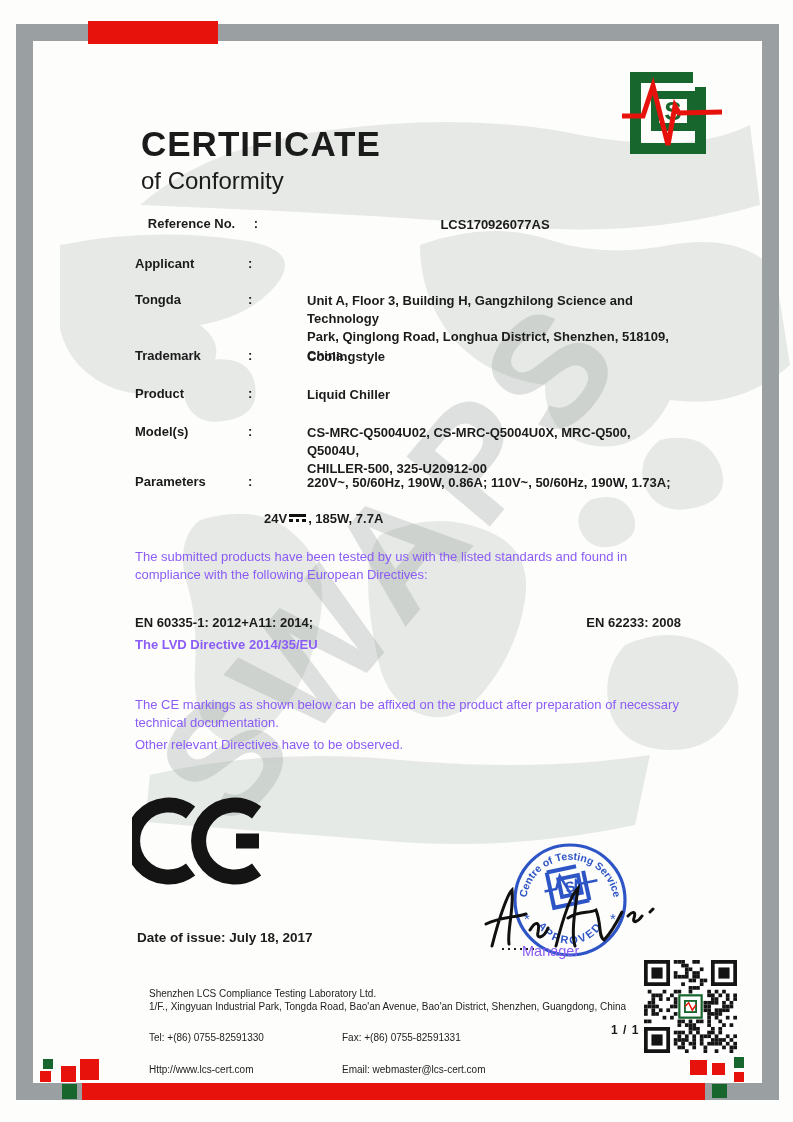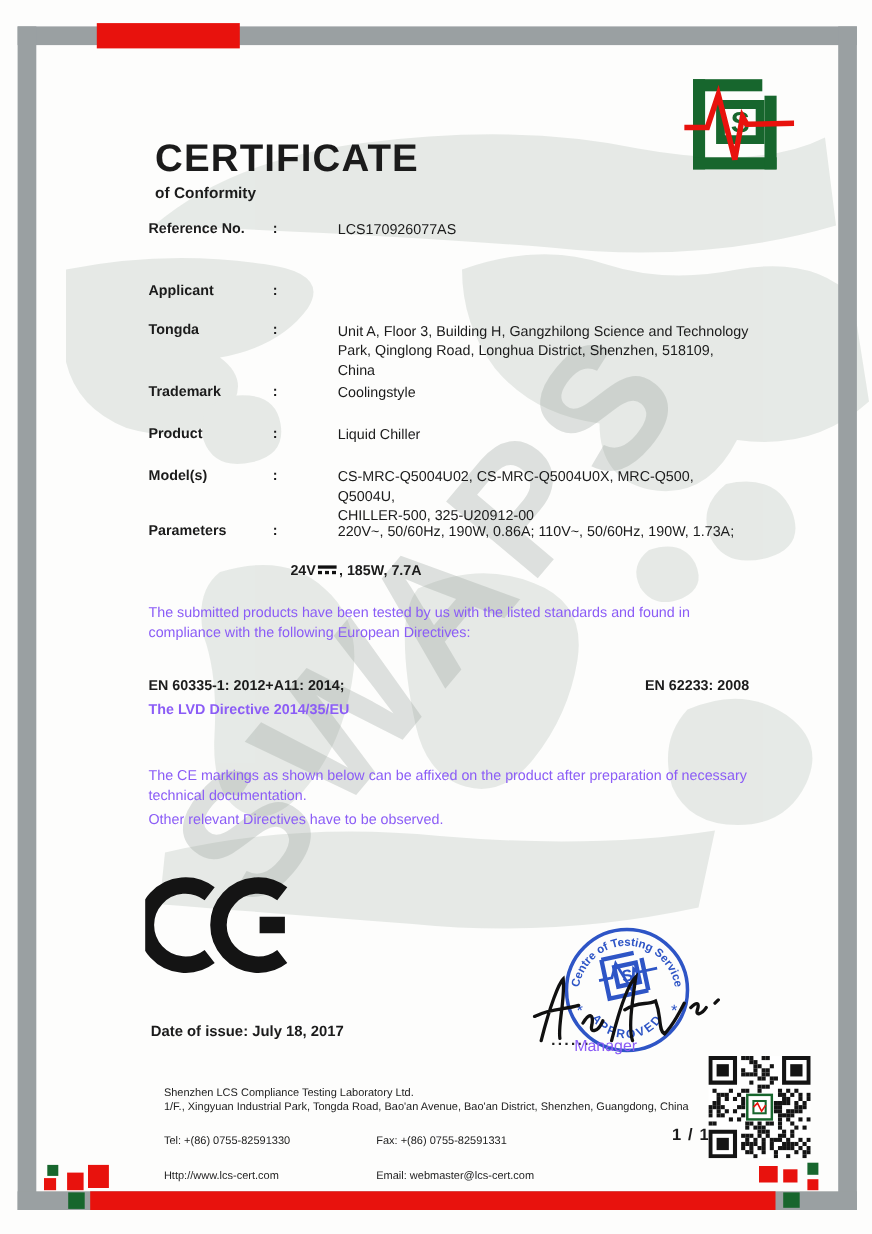--- a/index.html
+++ b/index.html
@@ -16,45 +16,45 @@
   .sq{position:absolute;}
   
   .map-layer{position:absolute;left:0;top:0;z-index:0;}
   .watermark{position:absolute;left:10px;top:470px;width:760px;z-index:1;text-align:center;
              font-size:158px;font-weight:bold;letter-spacing:10px;color:rgba(148,158,152,0.30);
              transform:rotate(-50deg);pointer-events:none;}
   .content{position:absolute;left:0;top:0;width:100%;height:100%;z-index:2;}
   
   .title-block{position:absolute;left:141px;top:126px;}
   .t1{font-size:35px;font-weight:bold;letter-spacing:1px;line-height:1.05;}
-  .t2{font-size:14px;font-weight:bold;margin-top:4px;}
+  .t2{font-size:24px;font-weight:normal;margin-top:4px;}
   
   .frow{position:absolute;left:135px;width:548px;display:flex;align-items:flex-start;}
   .frow .lbl{width:113px;font-size:13px;font-weight:bold;flex:0 0 auto;}
   .frow .col{width:16px;font-size:13px;font-weight:bold;flex:0 0 auto;}
-  .frow .val{flex:1;font-size:13px;font-weight:normal;line-height:1.4;white-space:pre-line;padding-left:43px;}
+  .frow .val{flex:1;font-size:13px;font-weight:bold;line-height:1.4;white-space:pre-line;padding-left:43px;}
   .pline2{position:absolute;left:264px;top:511px;font-size:13px;font-weight:bold;}
   .dc-symbol{display:inline-block;position:relative;width:17px;height:10px;margin:0 2px;}
   .dc-symbol::before{content:"";position:absolute;left:0;right:0;top:1px;height:2.6px;background:#111;}
   .dc-symbol::after{content:"";position:absolute;left:0;right:0;top:6.2px;height:2.6px;
       background:repeating-linear-gradient(90deg,#111 0 3.6px,transparent 3.6px 6.6px);}
   
   .para{position:absolute;left:135px;width:545px;font-size:13px;line-height:1.4;color:#8b5cf6;}
   .bold{font-weight:bold;}
   .std-row{position:absolute;left:135px;top:615px;width:546px;display:flex;
            justify-content:space-between;font-size:13px;font-weight:bold;}
   
   .ce-svg{position:absolute;left:132px;top:792px;}
   .date-line{position:absolute;left:137px;top:930px;font-size:13.5px;font-weight:bold;}
   .stamp-svg{position:absolute;left:478px;top:838px;}
   .manager{position:absolute;left:522px;top:943px;font-size:14.5px;color:#8b5cf6;}
   .footer{position:absolute;left:149px;top:987px;font-size:10px;line-height:1.32;color:#222;}
   .footer .cols{display:flex;margin-top:18px;}
   .footer .c1{width:193px;}
-  .pagenum{position:absolute;left:611px;top:1023px;font-size:15px;font-weight:bold;letter-spacing:1px;}
+  .pagenum{position:absolute;left:611px;top:1023px;font-size:12px;font-weight:bold;letter-spacing:1px;}
   .qr{position:absolute;left:644px;top:960px;}
 </style>
 </head>
 <body>
 
 <div class="page">
 
   <svg class="map-layer" width="793" height="1122" viewBox="0 0 793 1122">
     <g fill="#d4dad5" opacity="0.55">
       <path d="M140,205 q70,-60 190,-75 q140,-18 250,5 q110,20 170,-10 l10,80 q-120,35 -260,20 q-150,-12 -360,-20 z"></path>
@@ -103,21 +103,21 @@
       </g>
       <text x="51" y="54" font-size="26" font-weight="bold" fill="#17662d" text-anchor="middle">S</text>
       <polyline points="0,50 21,50 31,20 46,79 53,40 57,47 100,46" fill="none" stroke="#e8120d" stroke-width="5"></polyline>
     </svg>
 
     <div class="title-block">
       <div class="t1">CERTIFICATE</div>
       <div class="t2">of Conformity</div>
     </div>
 
-    <div class="frow" style="top:200px;">
+    <div class="frow" style="top:216px;text-align:center;">
       <span class="lbl">Reference No.</span>
       <span class="col">:</span>
       <span class="val">LCS170926077AS</span>
     </div>
     <div class="frow" style="top:256px;">
       <span class="lbl">Applicant</span>
       <span class="col">:</span>
     </div>
     <div class="frow" style="top:292px;">
       <span class="lbl">Tongda</span>

